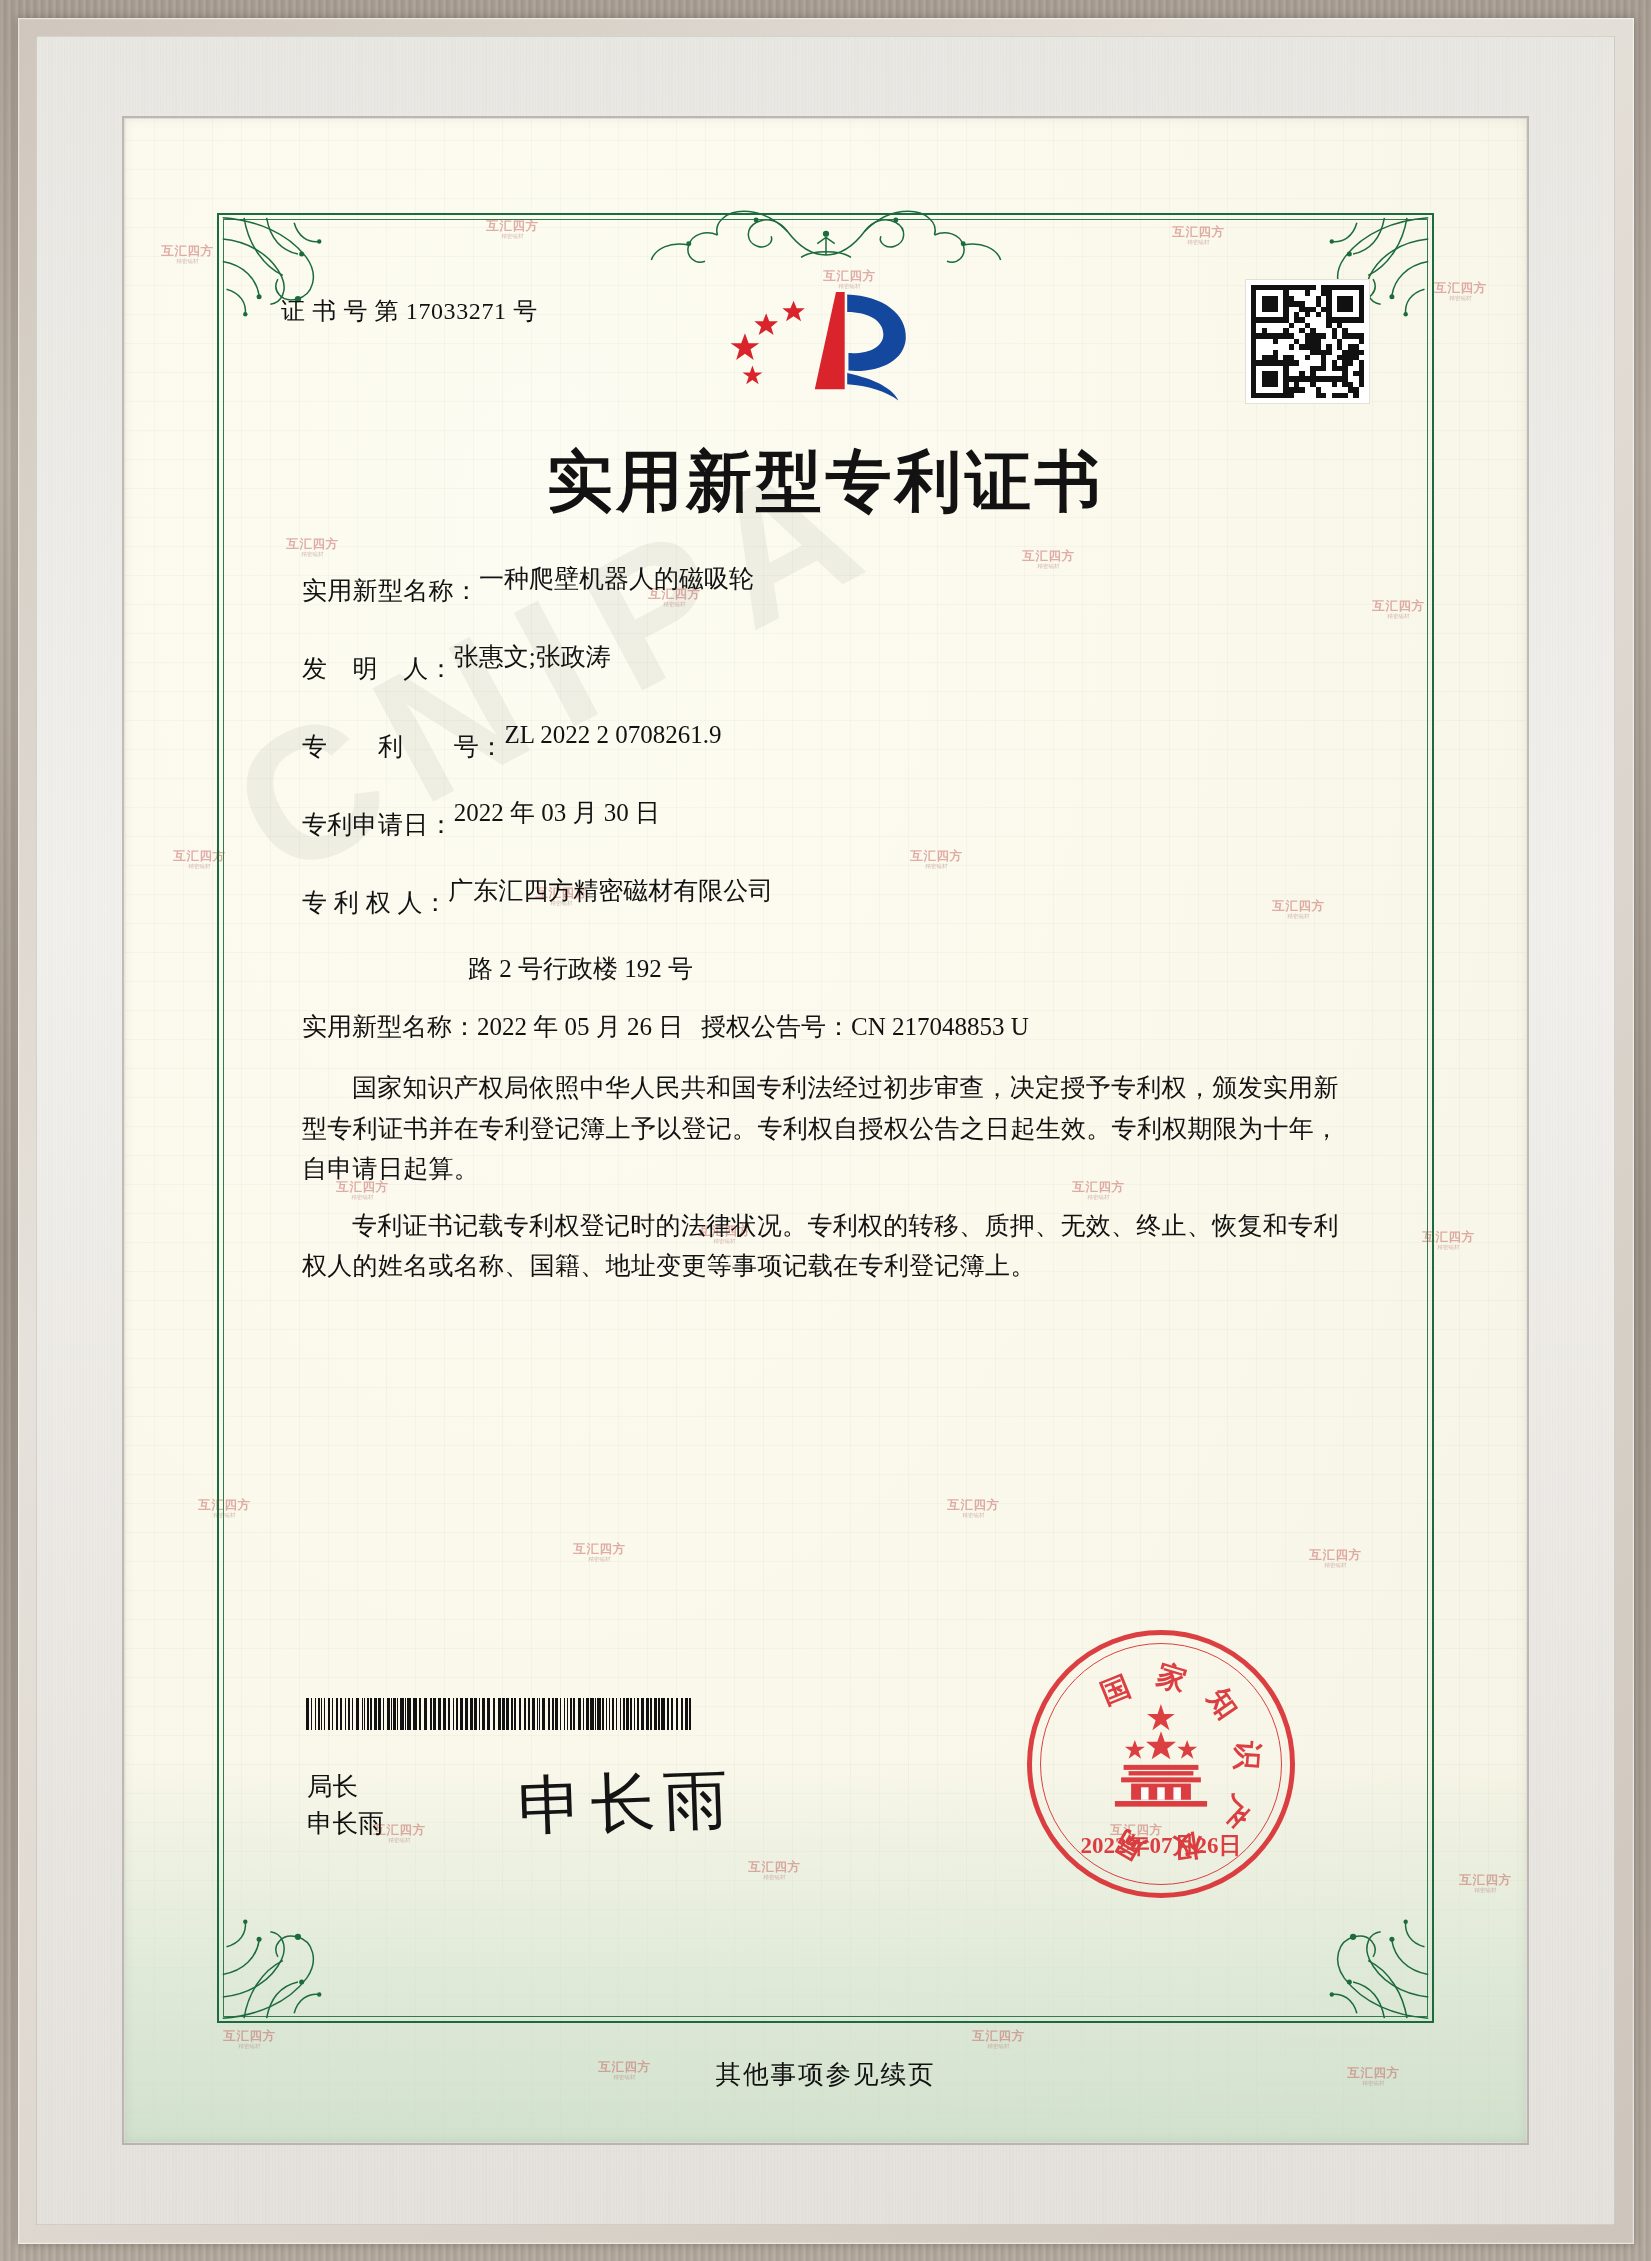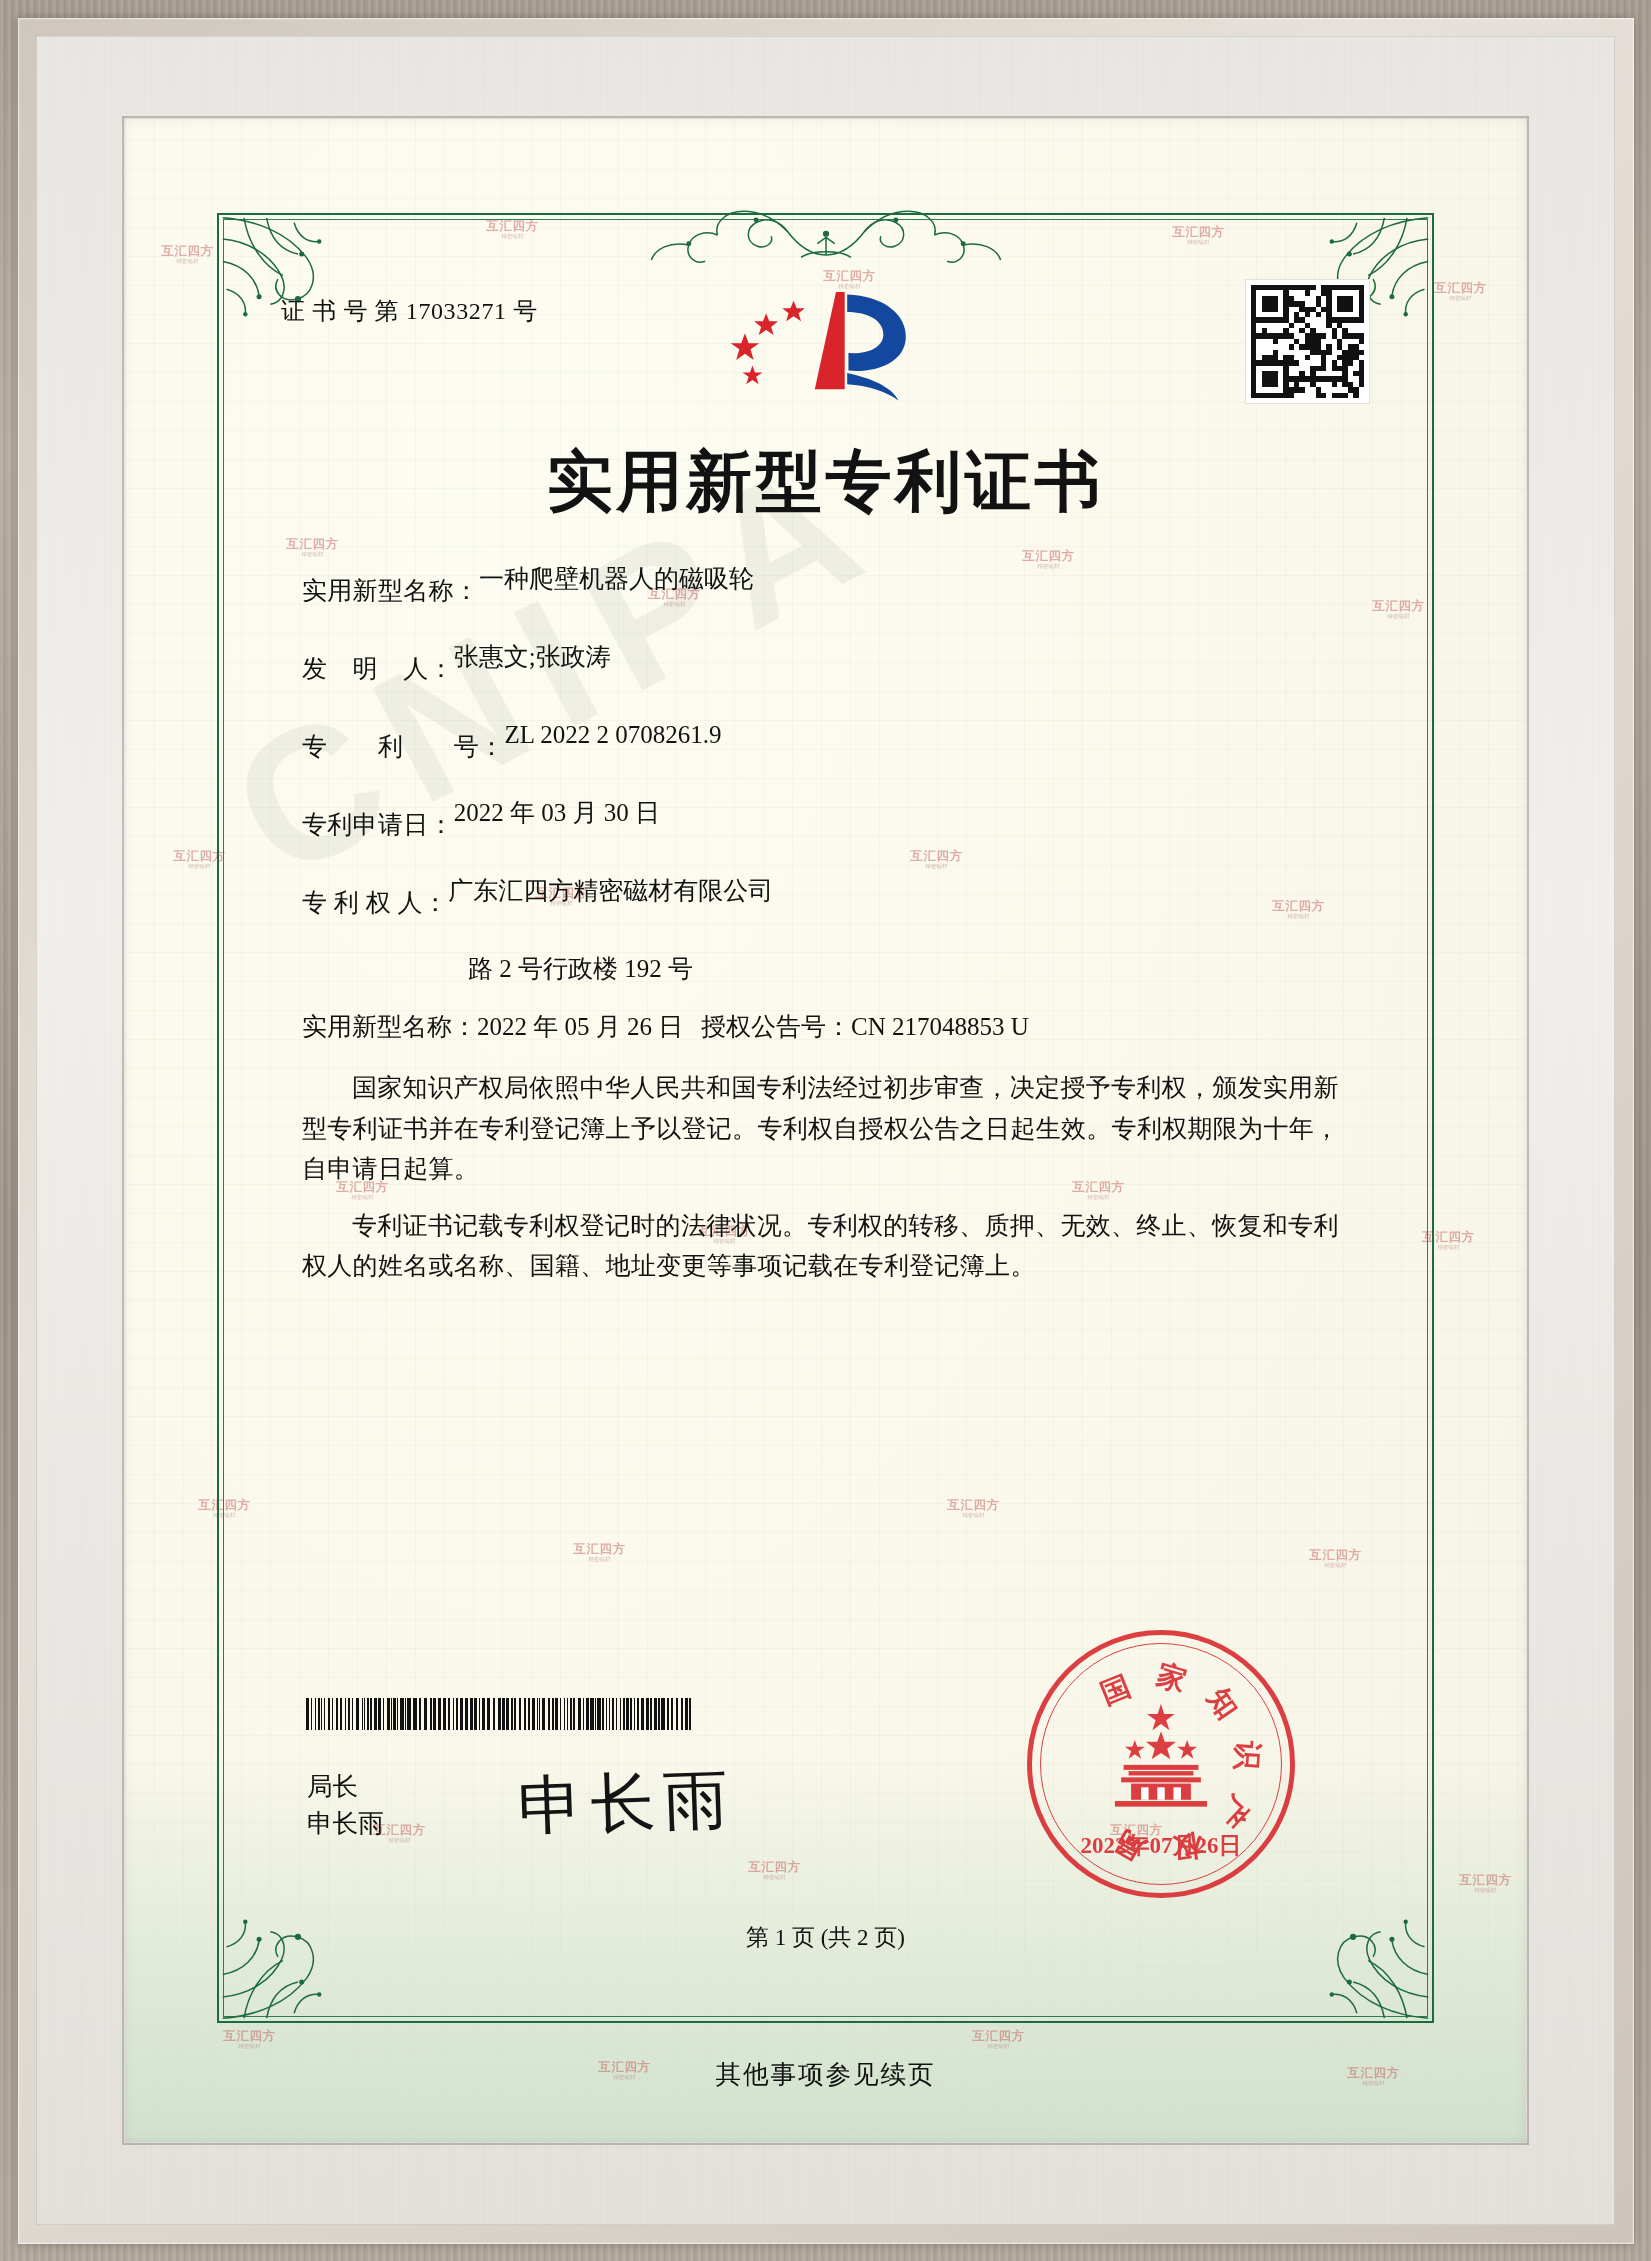--- a/index.html
+++ b/index.html
@@ -1338,19 +1338,18 @@
           <rect x="52" y="86" width="96" height="26"></rect>
           <rect x="26" y="114" width="148" height="9"></rect>
           <rect x="68" y="92" width="12" height="20" fill="#fff"></rect>
           <rect x="94" y="92" width="12" height="20" fill="#fff"></rect>
           <rect x="120" y="92" width="12" height="20" fill="#fff"></rect>
         </g>
       </svg>
       <div class="seal-date">2022年07月26日</div>
     </div>
 
-    <div class="page-num">第 1 页 (共 2 页)</div>
     <div class="footer-note">其他事项参见续页</div>
   </div>
 </div>
 
 <div class="frame-inner-lip"></div>
 
 
 </body></html>

